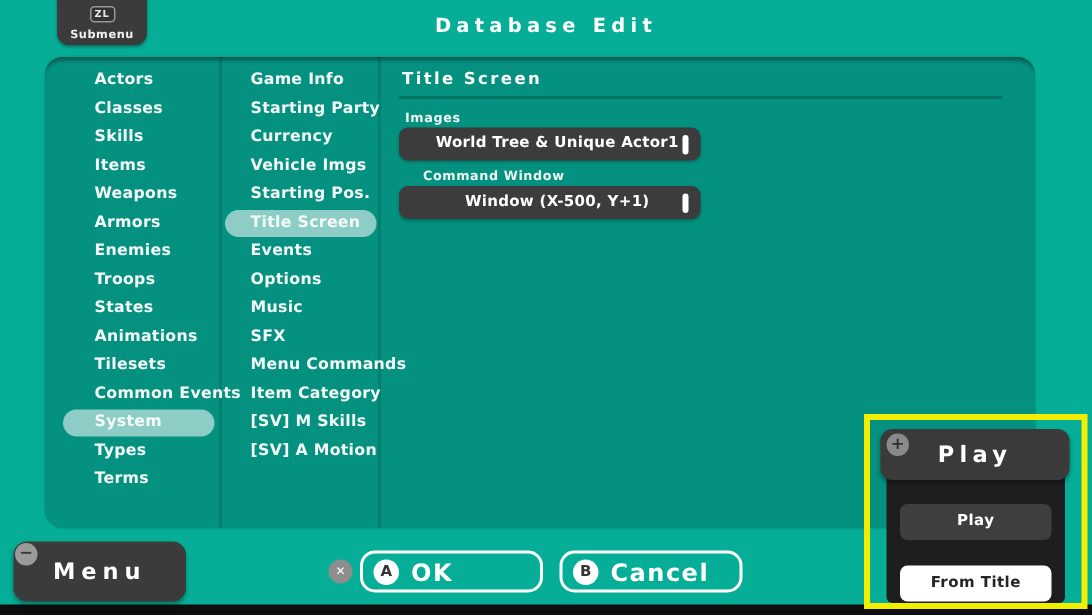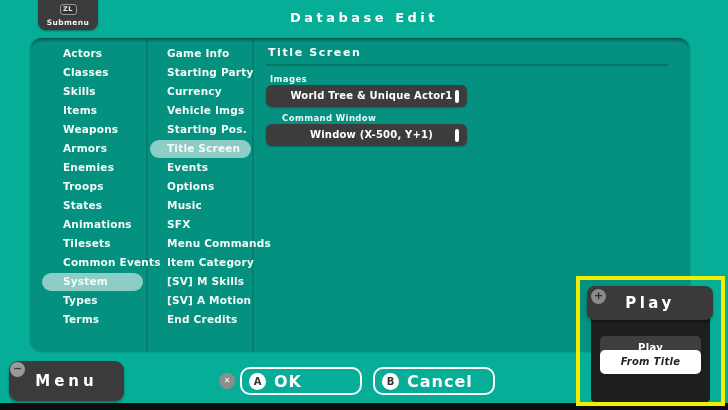--- a/index.html
+++ b/index.html
@@ -136,21 +136,21 @@
   .popup-panel {
     left: 591px; top: 318px; width: 119px; height: 84px;
     background: #1e1e1e; border-radius: 0 0 4px 4px; z-index: 9;
   }
   .popup-item {
     position: absolute; left: 9px; width: 101px; height: 24px;
     background: #3e3e3e; border-radius: 5px; color: #ffffff;
     font-size: 10px; line-height: 24px; text-align: center; letter-spacing: .3px;
   }
   .popup-item-0 { top: 18px; }
-  .popup-item-1 { top: 32px; font-style: italic; }
+  .popup-item-1 { top: 59px; }
   .popup-item.selected { background: #ffffff; color: #242424; }
   .highlight-rect {
     left: 576px; top: 276px; width: 149px; height: 130px;
     border: 4px solid #f1ee00; z-index: 15; pointer-events: none;
   }
 </style>
 </head>
 <body>
 
 <div class="abs submenu-button">
@@ -245,23 +245,20 @@
         <span class="row-label">Menu Commands</span>
       </div>
       <div class="list-row">
         <span class="row-label">Item Category</span>
       </div>
       <div class="list-row">
         <span class="row-label">[SV] M Skills</span>
       </div>
       <div class="list-row">
         <span class="row-label">[SV] A Motion</span>
-      </div>
-      <div class="list-row">
-        <span class="row-label">End Credits</span>
       </div>
     </div>
 
   <div class="abs detail-title">Title Screen</div>
   <div class="abs detail-hr"></div>
 
   <div class="abs field-label field-label-1">Images</div>
   <div class="abs field-input field-input-1">
     <span class="input-text">World Tree &amp; Unique Actor1</span>
     <span class="input-scrollbar"></span>

